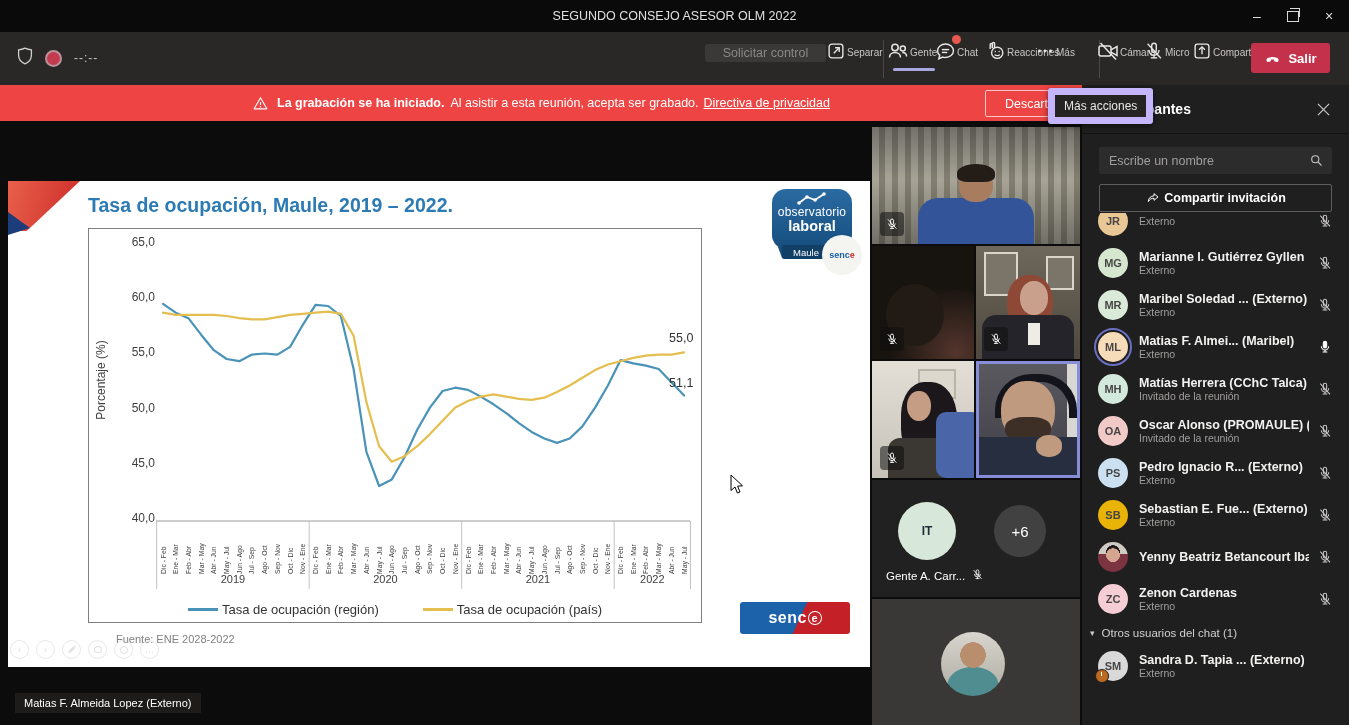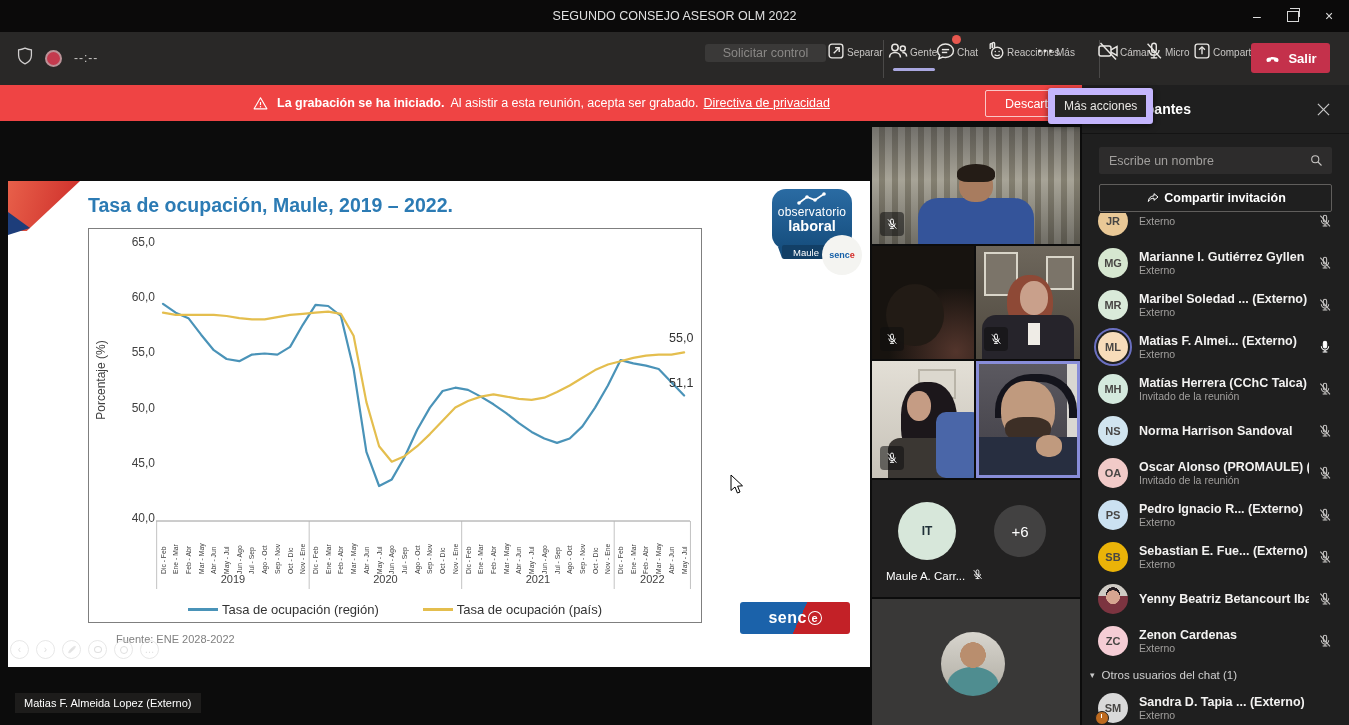--- a/index.html
+++ b/index.html
@@ -482,21 +482,21 @@
   <div class="t3b"></div>
   <div class="p5-hp"></div>
   <div class="p5-head"></div>
   <div class="p5-body"></div>
   <div class="p5-hand"></div>
 </div>
 <div class="abs ov-panel">
   <div class="it-circle">IT</div>
   <div class="more-circle">+6</div>
   <div class="ov-label">
-    <span>Maule A. Carr...</span>
+    <span>Gente A. Carr...</span>
     <span class="mic-ph"><svg width="13" height="13" viewBox="0 0 24 24" fill="none" stroke="currentColor" stroke-width="1.6">
           <rect x="9.5" y="3.5" width="5" height="10" rx="2.5"></rect>
           <path d="M6.5 11a5.5 5.5 0 0 0 11 0"></path>
           <line x1="12" y1="16.5" x2="12" y2="19.5"></line>
           <line x1="8.5" y1="19.5" x2="15.5" y2="19.5"></line>
           <line x1="5" y1="4" x2="19.5" y2="20"></line>
         </svg></span>
   </div>
 </div>
 <div class="abs self-panel">
@@ -573,52 +573,37 @@
             <path d="M6.5 11a5.5 5.5 0 0 0 11 0"></path>
             <line x1="12" y1="16.5" x2="12" y2="19.5"></line>
             <line x1="8.5" y1="19.5" x2="15.5" y2="19.5"></line>
             <line x1="5" y1="4" x2="19.5" y2="20"></line>
           </svg>
         </span>
       </div>
       <div class="prow">
         <span class="pav ring" style="background:#f7dcba">ML</span>
         <span class="ptxt">
-          <span class="pname">Matias F. Almei...  (Externo)</span>
+          <span class="pname">Matias F. Almei...  (Maribel)</span>
           <span class="psub">Externo</span>
         </span>
         <span class="pmic">
           <svg viewBox="0 0 24 24" fill="none" stroke="#fff" stroke-width="1.6">
             <rect x="9.5" y="3.5" width="5" height="10" rx="2.5" fill="#fff"></rect>
             <path d="M6.5 11a5.5 5.5 0 0 0 11 0"></path>
             <line x1="12" y1="16.5" x2="12" y2="19.5"></line>
             <line x1="8.5" y1="19.5" x2="15.5" y2="19.5"></line>
           </svg>
         </span>
       </div>
       <div class="prow">
         <span class="pav" style="background:#d4e9dd">MH</span>
         <span class="ptxt">
           <span class="pname">Matías Herrera (CChC Talca) (Inv...</span>
           <span class="psub">Invitado de la reunión</span>
-        </span>
-        <span class="pmic">
-          <svg viewBox="0 0 24 24" fill="none" stroke="currentColor" stroke-width="1.6">
-            <rect x="9.5" y="3.5" width="5" height="10" rx="2.5"></rect>
-            <path d="M6.5 11a5.5 5.5 0 0 0 11 0"></path>
-            <line x1="12" y1="16.5" x2="12" y2="19.5"></line>
-            <line x1="8.5" y1="19.5" x2="15.5" y2="19.5"></line>
-            <line x1="5" y1="4" x2="19.5" y2="20"></line>
-          </svg>
-        </span>
-      </div>
-      <div class="prow">
-        <span class="pav" style="background:#d0e4ef">NS</span>
-        <span class="ptxt">
-          <span class="pname">Norma Harrison Sandoval</span>
         </span>
         <span class="pmic">
           <svg viewBox="0 0 24 24" fill="none" stroke="currentColor" stroke-width="1.6">
             <rect x="9.5" y="3.5" width="5" height="10" rx="2.5"></rect>
             <path d="M6.5 11a5.5 5.5 0 0 0 11 0"></path>
             <line x1="12" y1="16.5" x2="12" y2="19.5"></line>
             <line x1="8.5" y1="19.5" x2="15.5" y2="19.5"></line>
             <line x1="5" y1="4" x2="19.5" y2="20"></line>
           </svg>
         </span>

